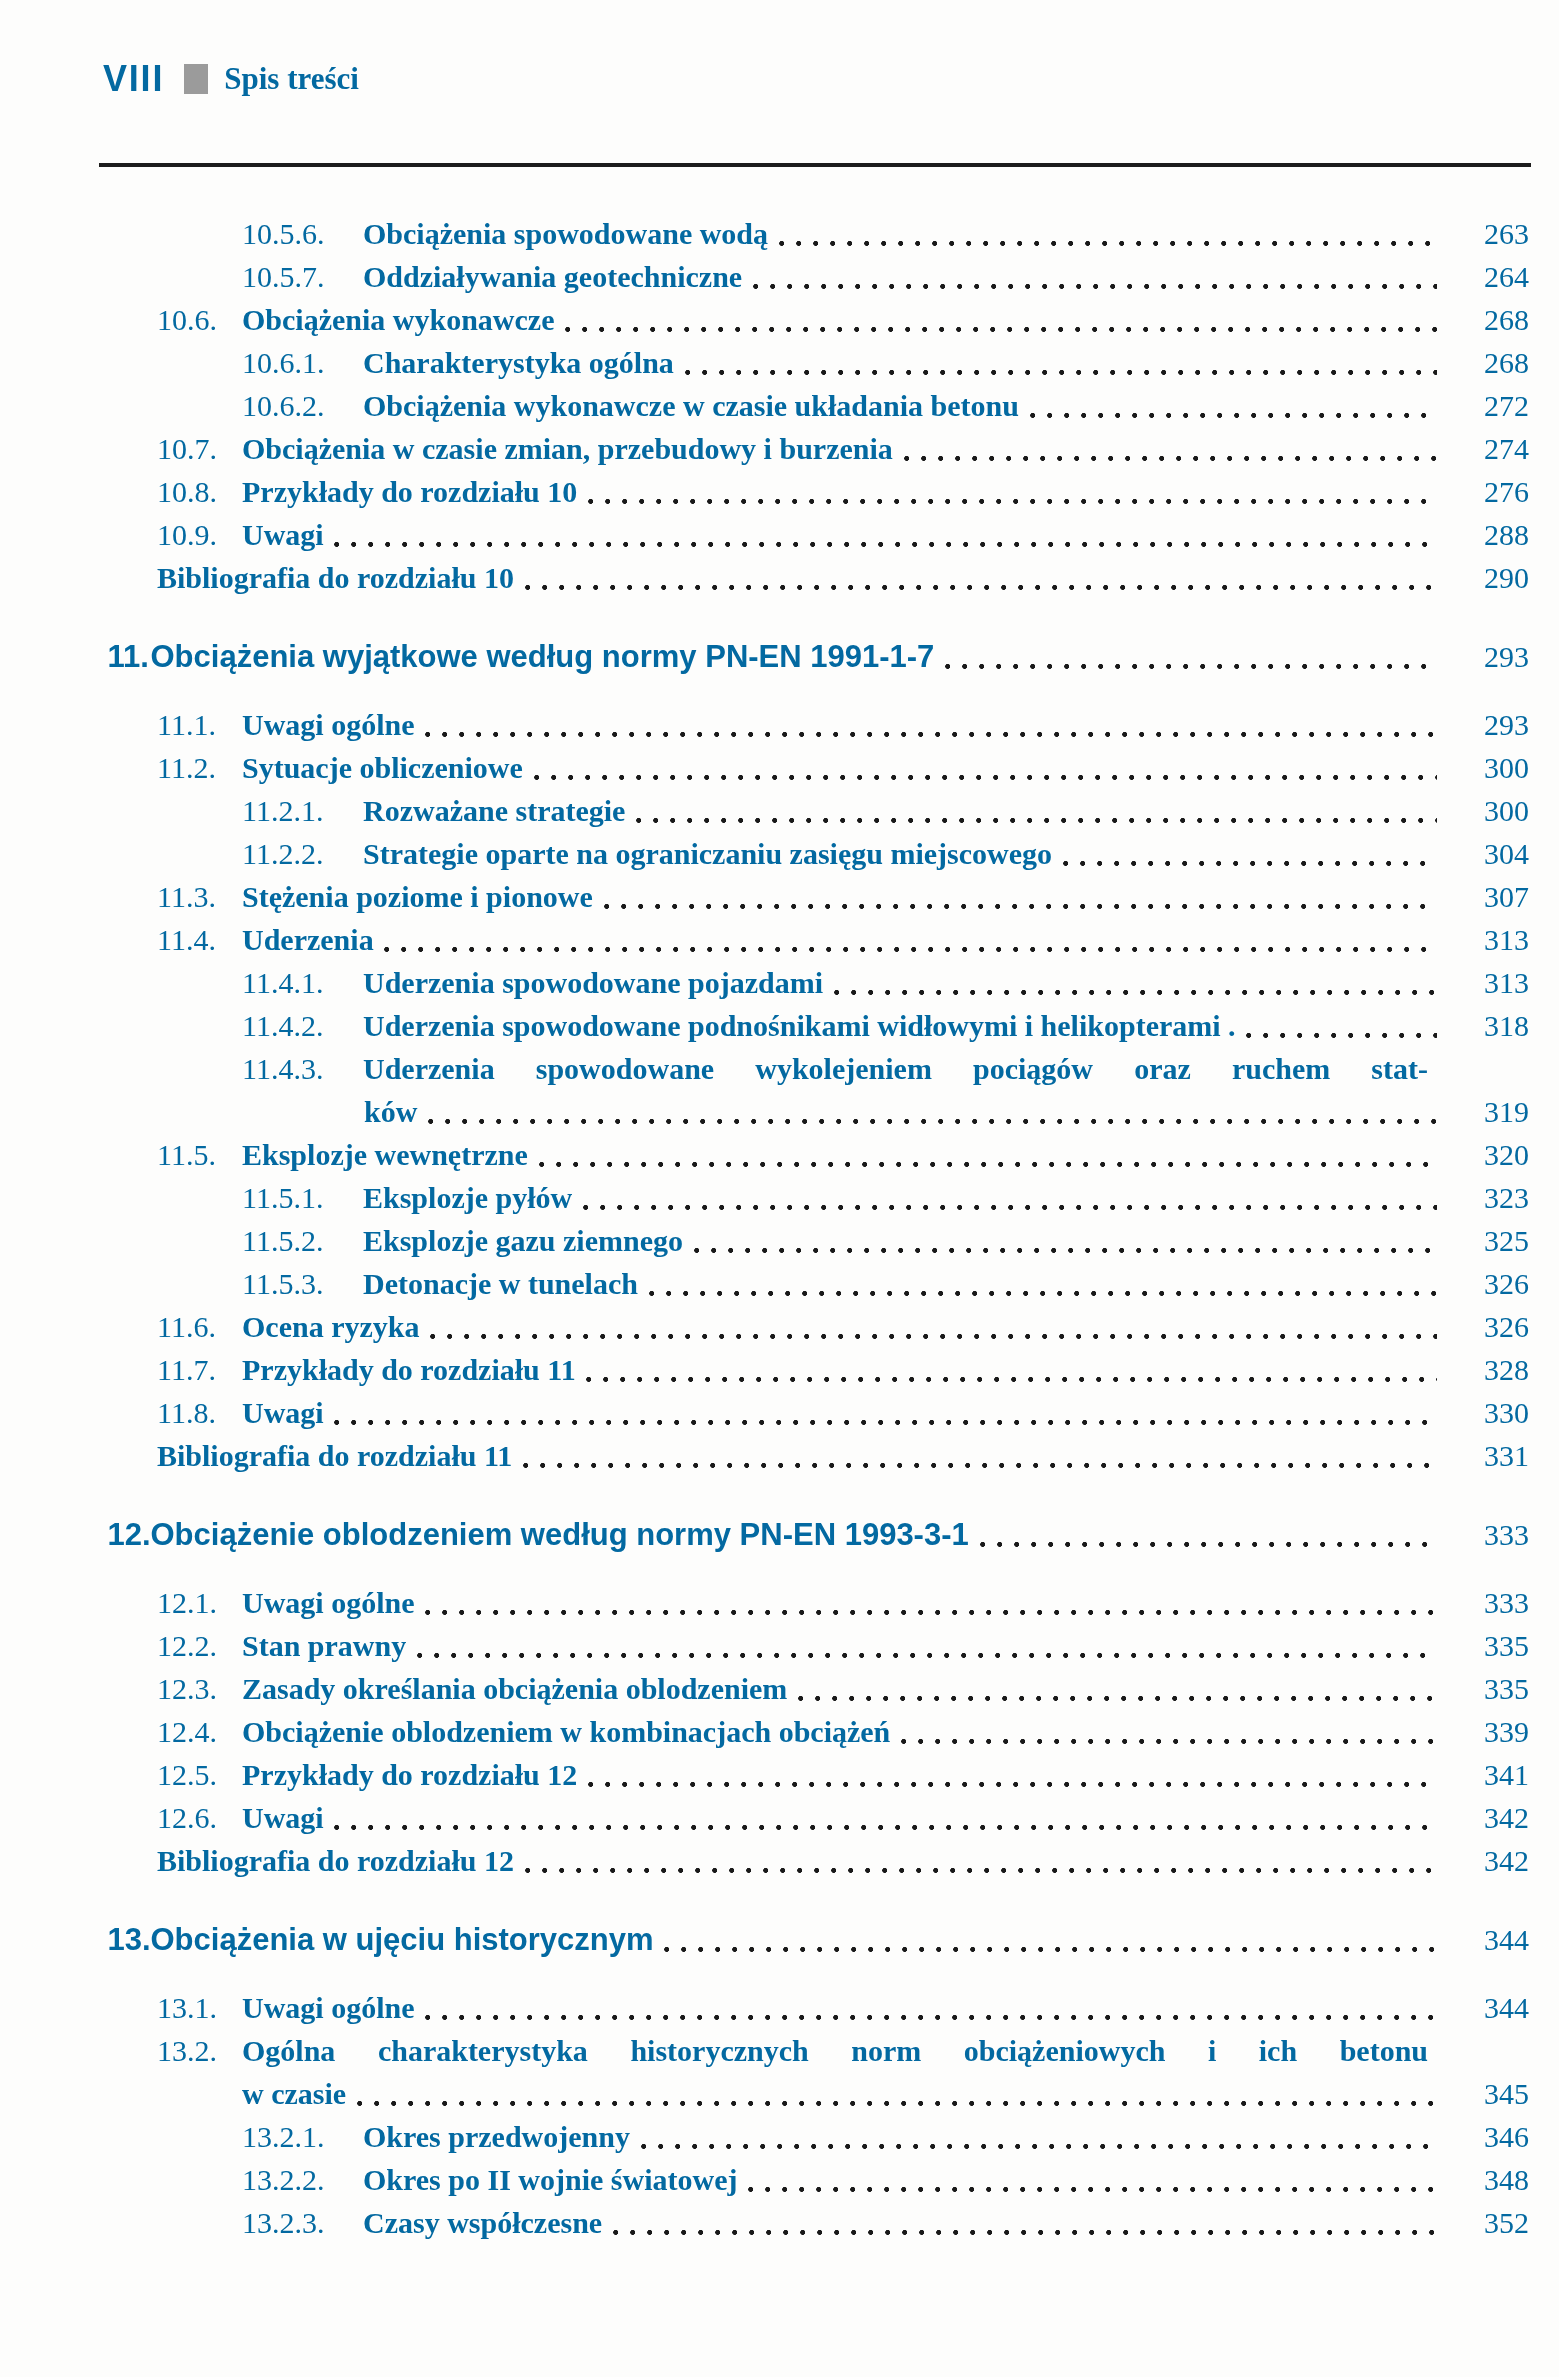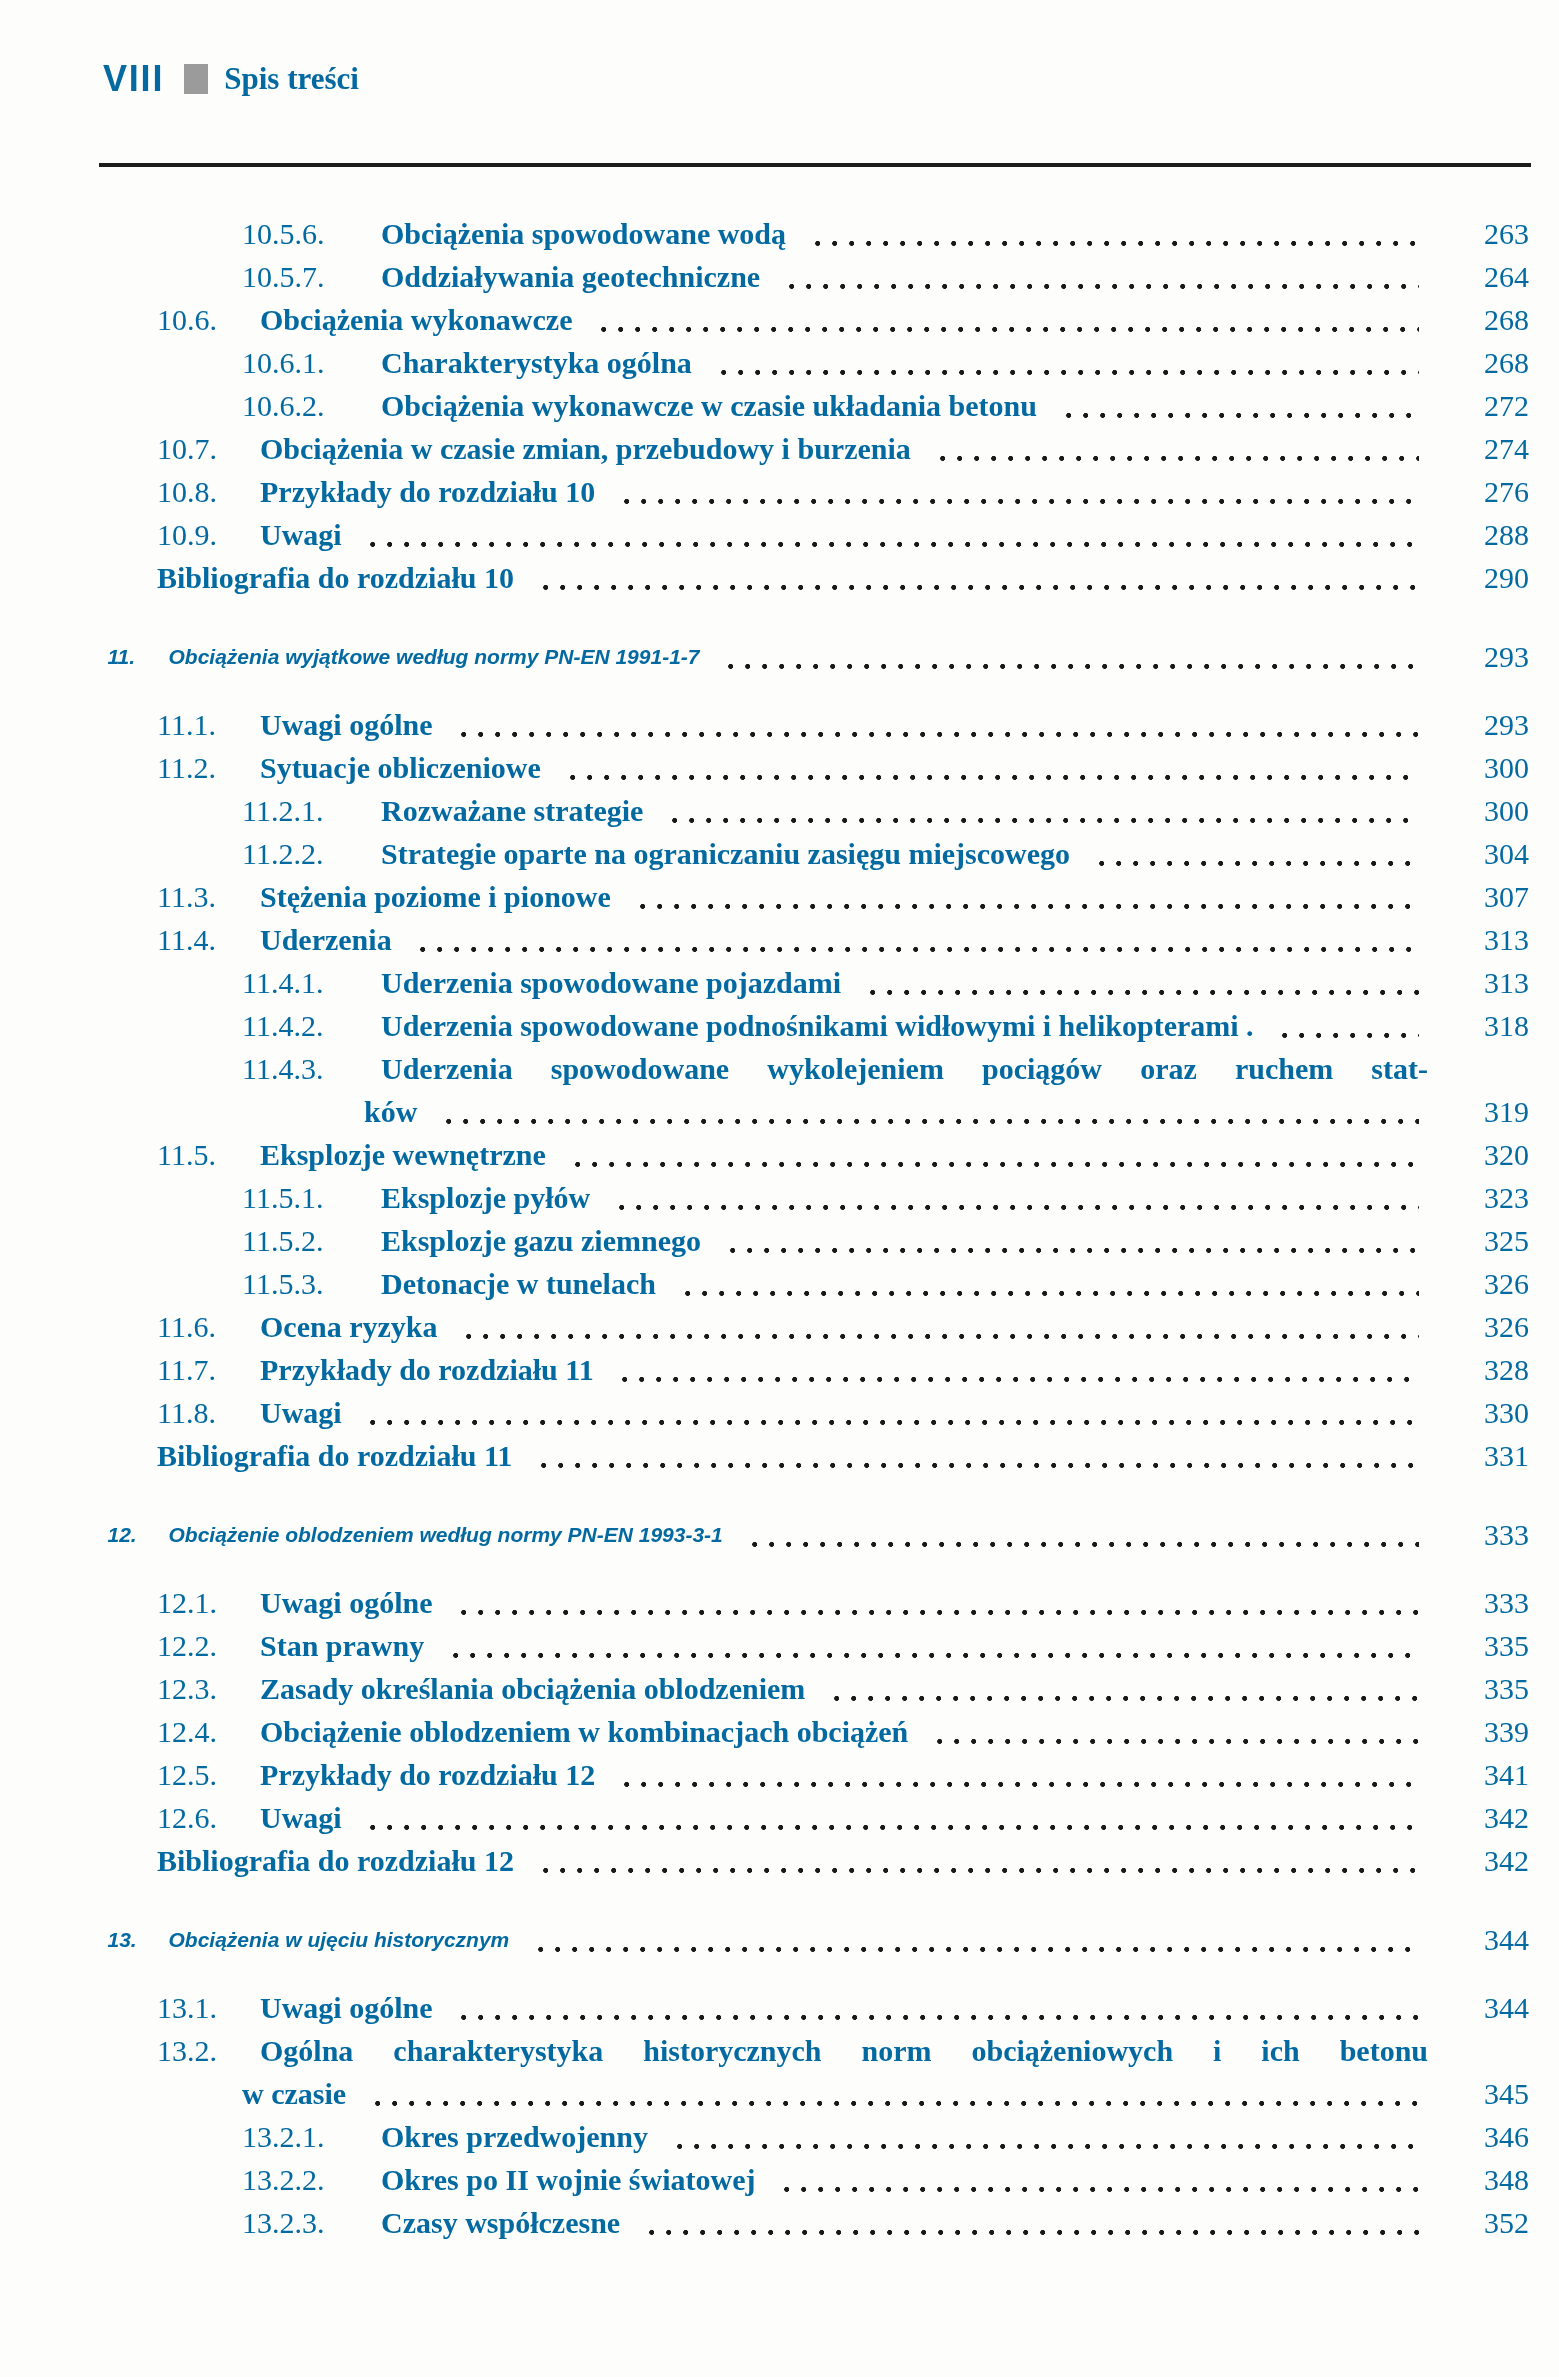--- a/index.html
+++ b/index.html
@@ -23,33 +23,33 @@
   .hdr .htitle{font-size:31px;font-family:Liberation Serif, serif;}
   .rule{
     position:absolute;top:163px;left:99px;width:1432px;height:3.6px;
     background:#1c1c1c;
   }
   
   .toc{
     position:absolute;top:212px;left:103px;width:1426px;
     font-size:30px;line-height:43px;
   }
-  .row{display:flex;gap:18px;}
+  .row{display:flex;}
   .row.chapter{padding-left:4.5px;margin-top:36px;margin-bottom:25px;}
   .row.lvl1{padding-left:54px;}
   .row.lvl2{padding-left:139px;}
   .row.cont1{padding-left:139px;}
   .row.cont2{padding-left:261px;}
   .num{flex:none;}
   .lvl1 > .num{width:85px;}
   .lvl2 > .num{width:121px;}
   .chapter > .num{width:43px;}
   .chapter > .num,.chapter > .text{
     font-family:"Liberation Sans", sans-serif;
-    font-weight:bold;font-size:21px;font-style:italic;
+    font-weight:bold;font-size:31px;
   }
   .text{white-space:nowrap;font-weight:bold;}
   .text.just{
     flex:1;white-space:normal;
     text-align:justify;text-align-last:justify;
     margin-right:101px;
   }
   .leader{
     flex:1;min-width:9px;align-self:flex-end;
     height:9px;margin:0 7.2px 8px 10.8px;

